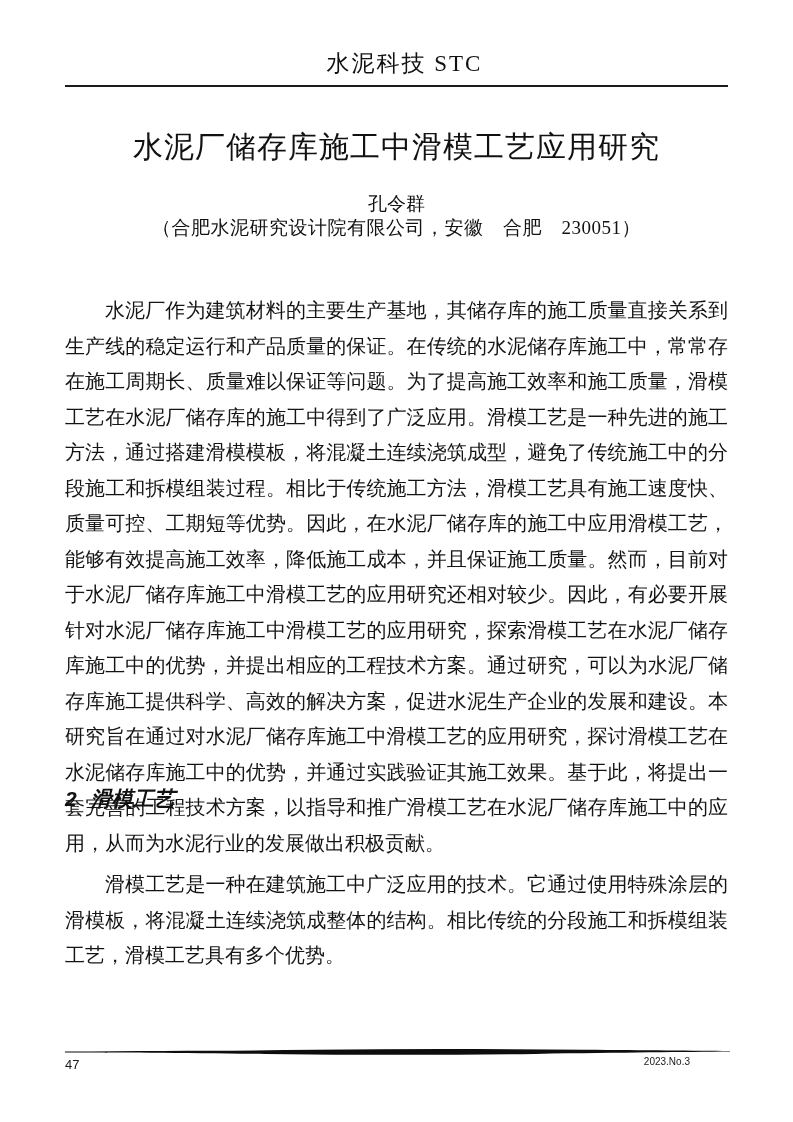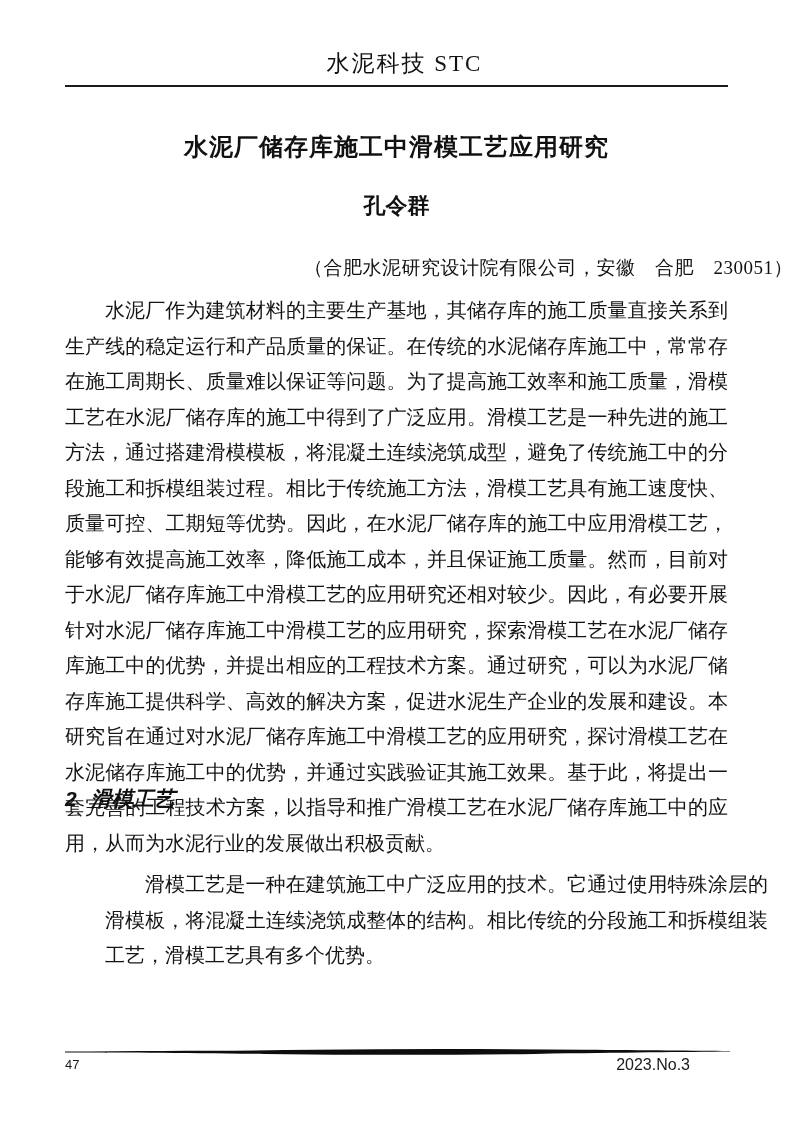--- a/index.html
+++ b/index.html
@@ -26,40 +26,38 @@
     position: absolute;
     top: 85px; left: 65px; width: 663px;
     height: 2px;
     background: #1b1b1b;
   }
   
   .paper-title {
     position: absolute;
     top: 126px; left: 65px; width: 663px;
     text-align: center;
-    font-size: 24px;
-    font-weight: 700;
+    font-size: 30px;
+    font-weight: 400;
     line-height: 42px;
     font-family: "Liberation Sans", "DejaVu Sans", sans-serif;
     letter-spacing: 1px;
   }
   .author-name {
     position: absolute;
     top: 191px; left: 0; width: 100%;
     text-align: center;
-    font-size: 22px;
-    font-weight: bold;
+    font-size: 19px;
   }
   .affiliation {
     position: absolute;
     top: 215px; left: 0; width: 100%;
-    text-align: right;
+    text-align: center;
     font-size: 19px;
     letter-spacing: 0.5px;
-    margin-top: 40px;
   }
   
   .section-heading {
     position: absolute;
     left: 65px; width: 663px;
     font-size: 21px;
     font-weight: 700;
     font-family: "Liberation Sans", "DejaVu Sans", sans-serif;
     line-height: 24px;
   }
@@ -71,39 +69,39 @@
   .body-block {
     position: absolute;
     left: 65px; width: 663px;
     font-size: 20px;
     line-height: 35.5px;
     text-align: justify;
     color: #141414;
   }
   .body-block p { margin: 0; text-indent: 2em; }
   #body-1 { top: 293px; }
-  #body-2 { top: 867px; margin-left: 40px; }
+  #body-2 { top: 867px; }
   
   .footer-rule {
     position: absolute;
     top: 1048px; left: 65px; width: 665px; height: 8px;
   }
   .footer-rule svg { display: block; width: 665px; height: 8px; }
   .footer-page-number {
     position: absolute;
     top: 1057px; left: 65px; width: 663px;
     text-align: left;
     font-size: 13px;
     font-family: "Liberation Sans", "DejaVu Sans", sans-serif;
     color: #1a1a1a;
   }
   .footer-issue {
     position: absolute;
     top: 1056px; right: 103px;
-    font-size: 16px;
+    font-size: 10px;
     font-family: "Liberation Sans", "DejaVu Sans", sans-serif;
     color: #1a1a1a;
   }
 </style>
 </head>
 <body>
 
 <div class="page">
 
   <div class="journal-name">水泥科技 STC</div>

